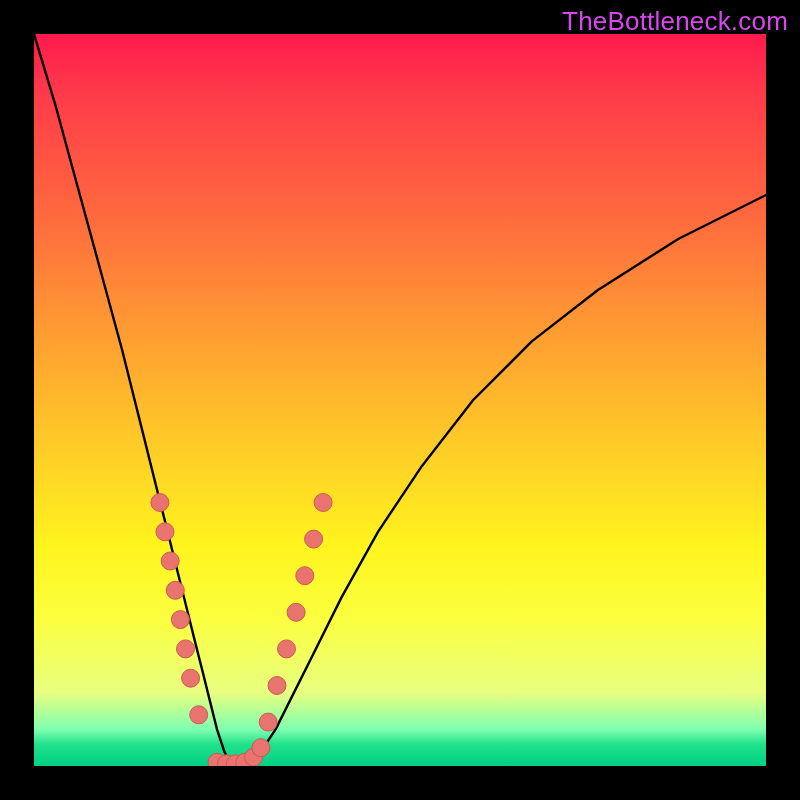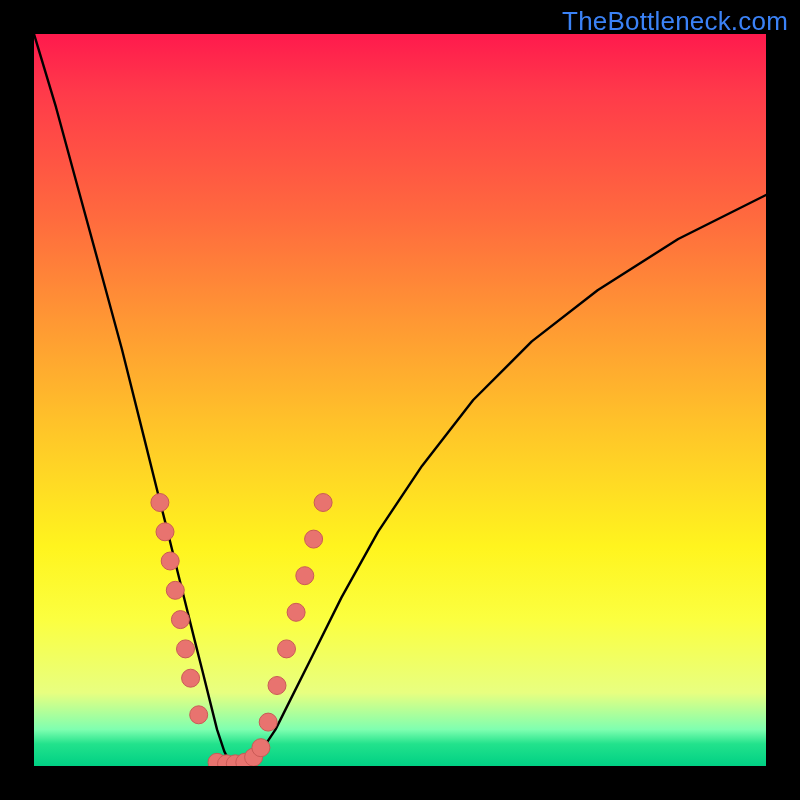--- a/index.html
+++ b/index.html
@@ -38,21 +38,21 @@
       #e8ff80 90%,
       #7fffb0 95%,
       #22e28c 97%,
       #00d084 100%
     );
   }
   .watermark {
     position: absolute;
     top: 6px;
     right: 12px;
-    color: #3b82f6;
+    color: #d946ef;
     font-size: 26px;
     font-weight: 400;
     letter-spacing: 0.2px;
     user-select: none;
   }
   svg.curve {
     position: absolute;
     left: 0;
     top: 0;
     width: 732px;

